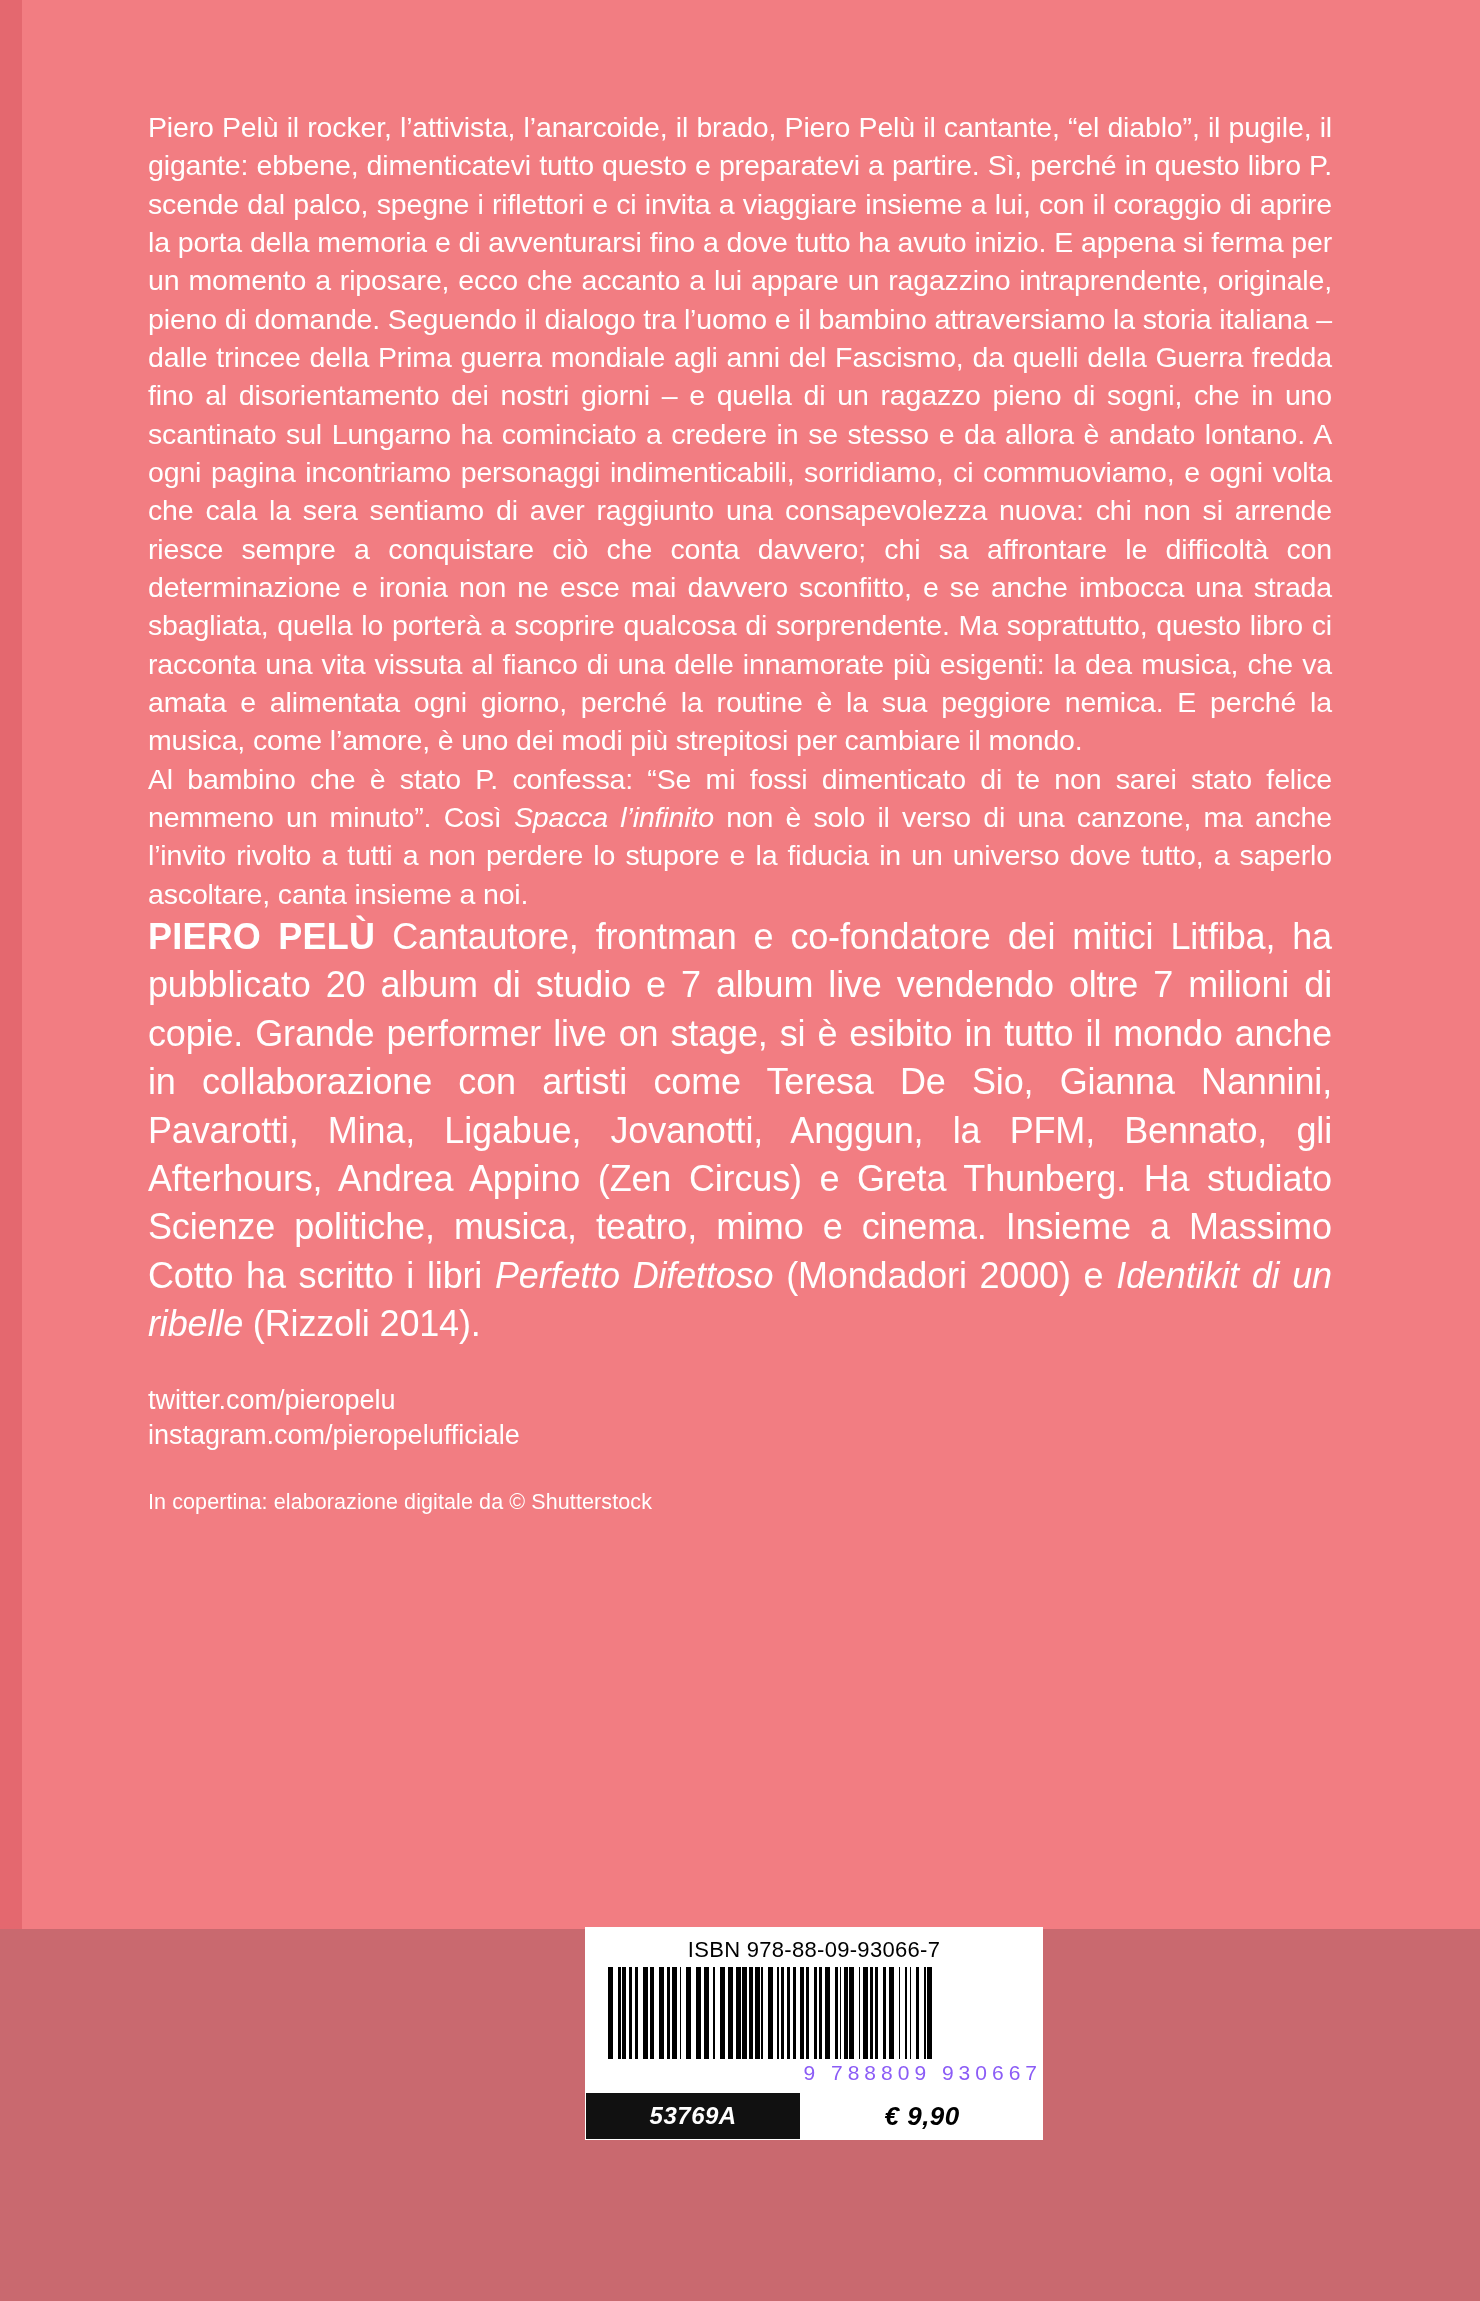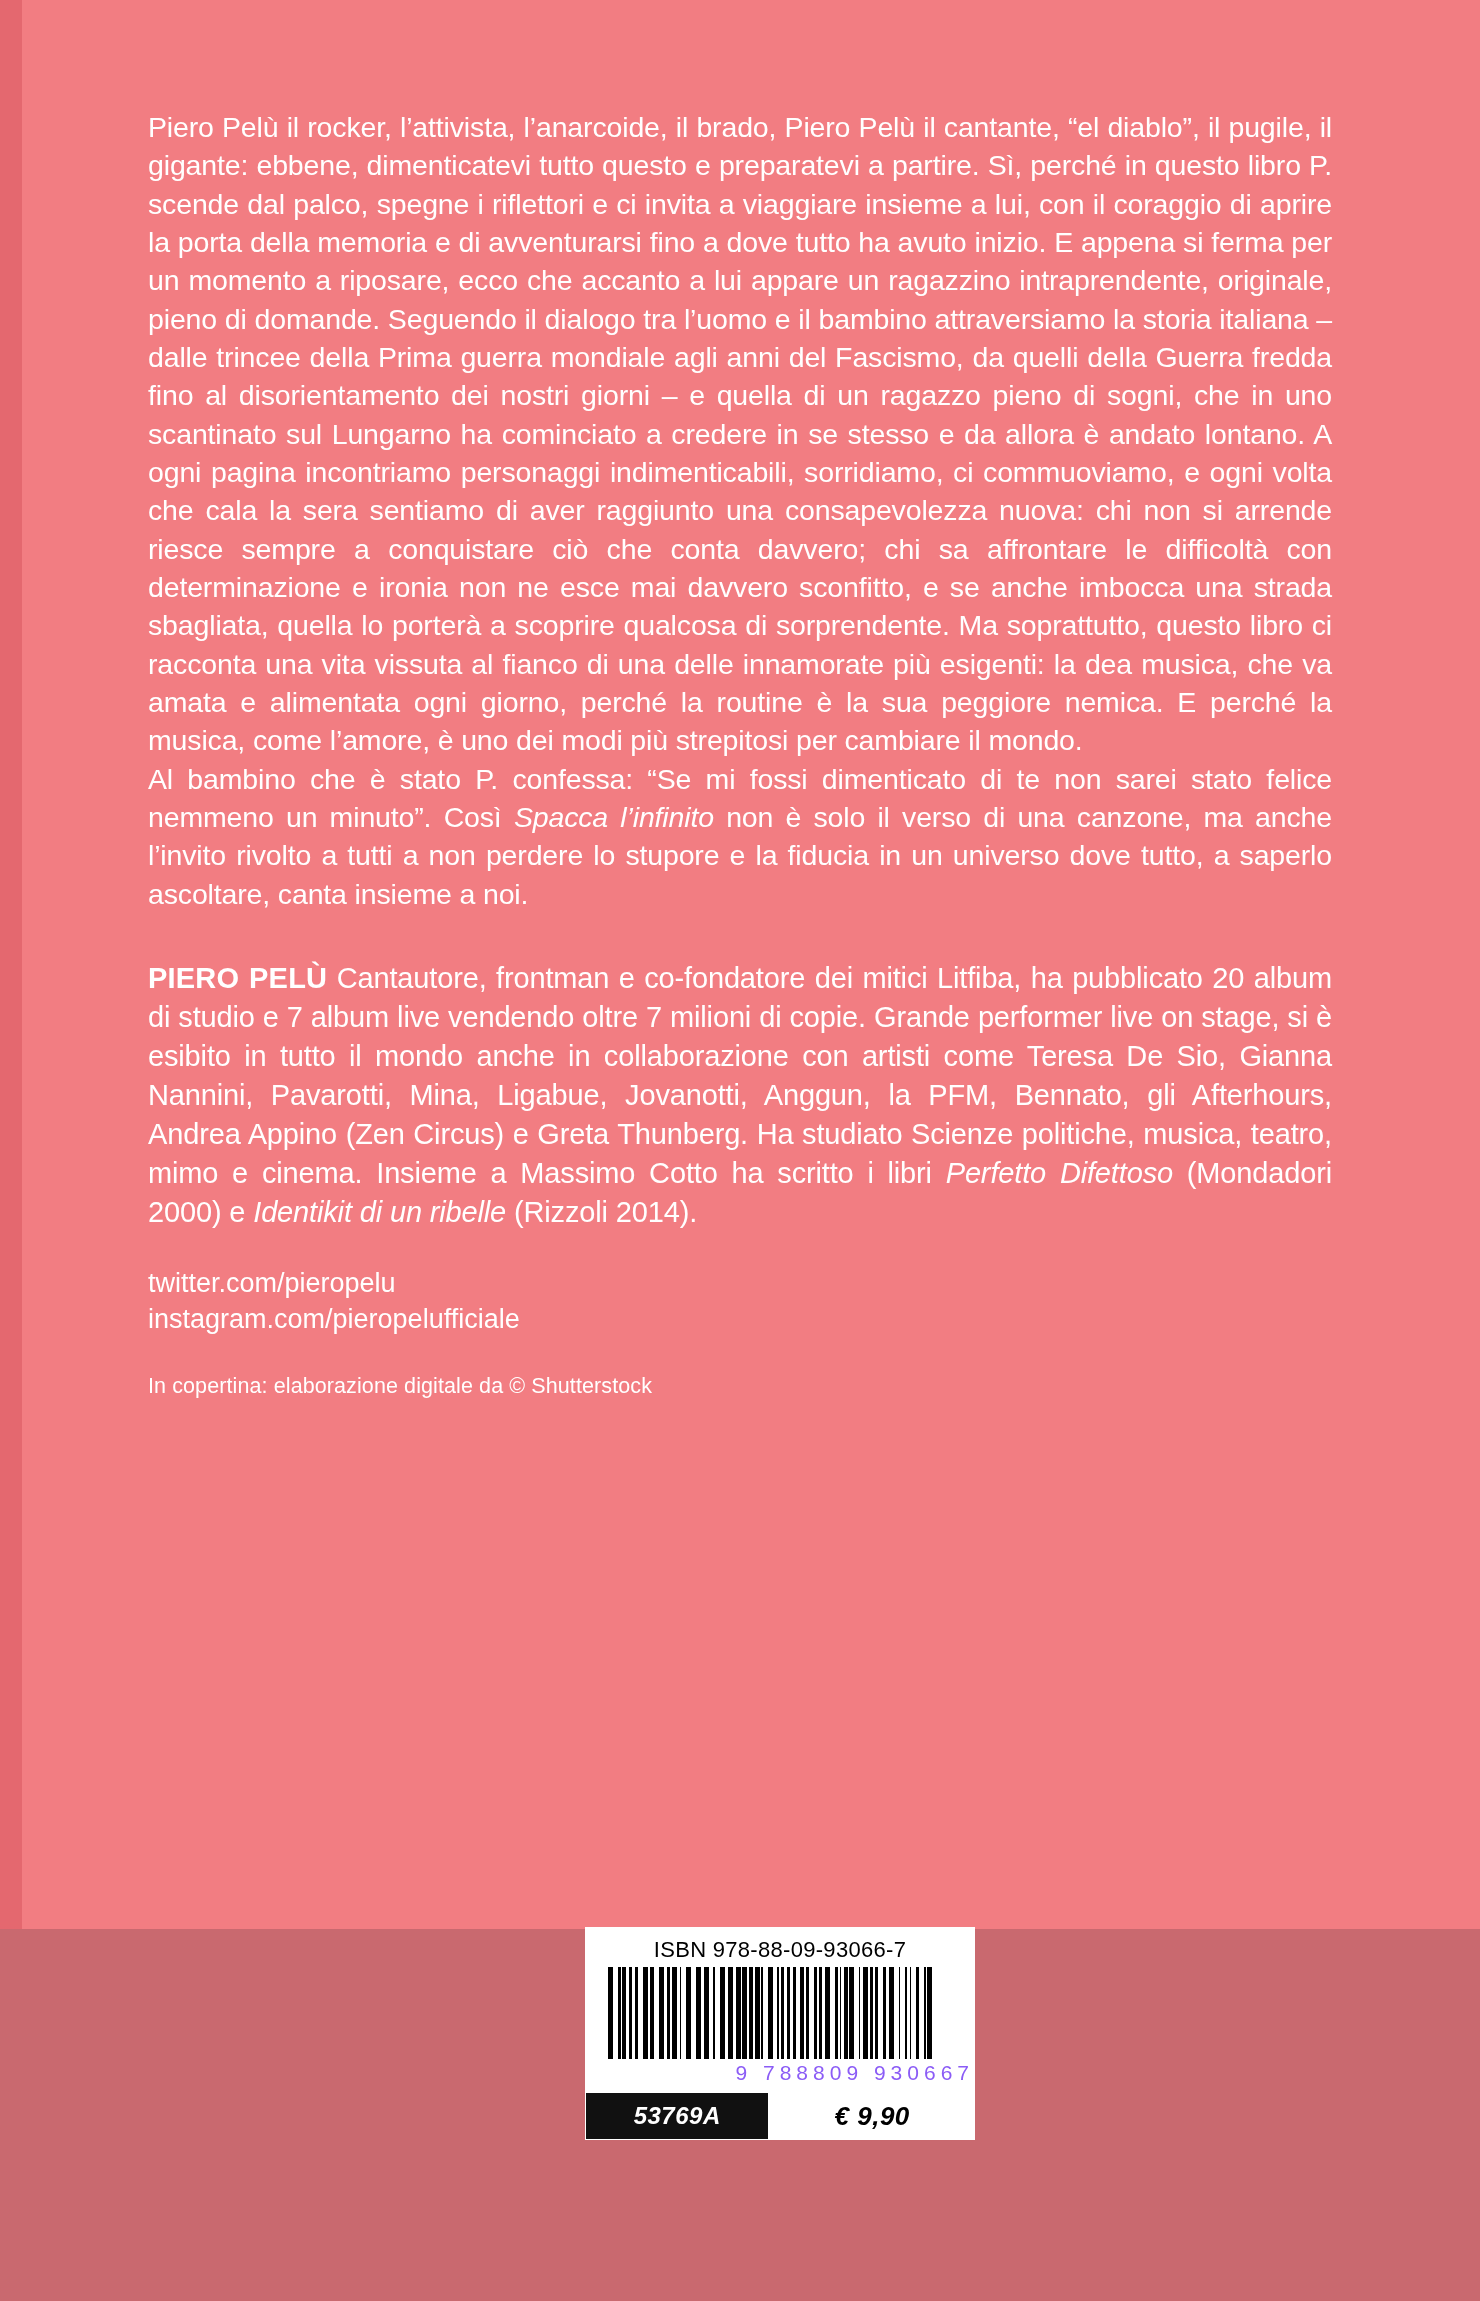--- a/index.html
+++ b/index.html
@@ -45,23 +45,22 @@
   .blurb p {
     margin: 0;
   }
   .blurb p.last-para {
     text-align: justify;
   }
   .italic {
     font-style: italic;
   }
   .bio {
-    margin-top: 46px;
-    color: #ffffff;
-    font-size: 29px;
+    color: #ffffff;
+    font-size: 36px;
     line-height: 1.345;
     text-align: justify;
     letter-spacing: -0.15px;
     font-weight: 300;
   }
   .bio .author-name {
     font-weight: bold;
     letter-spacing: 0.2px;
   }
   .socials {
@@ -86,21 +85,21 @@
     left: 0;
     bottom: 0;
     width: 100%;
     height: 372px;
     background: #c9696f;
   }
   .barcode-box {
     position: absolute;
     left: 585px;
     top: 1927px;
-    width: 390px;
+    width: 458px;
     background: #ffffff;
     border: 1px solid #ffffff;
     padding: 0;
     box-sizing: border-box;
   }
   .isbn-text {
     text-align: center;
     font-size: 22px;
     color: #000000;
     padding: 9px 0 4px 0;

